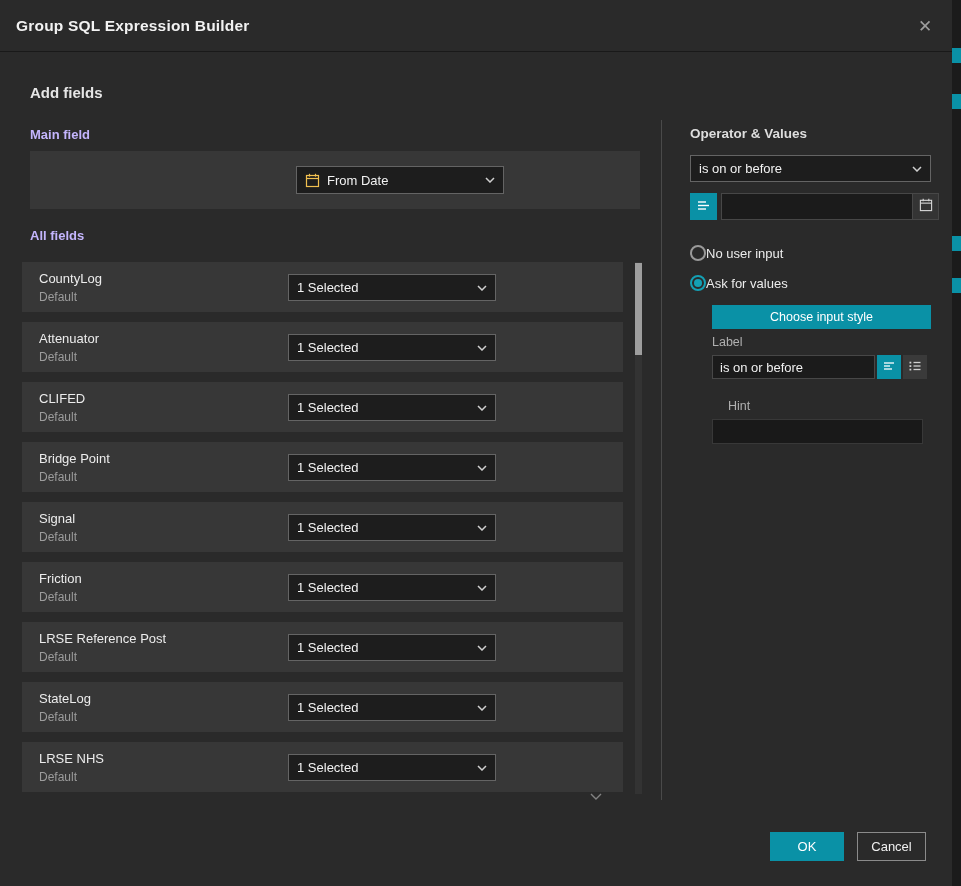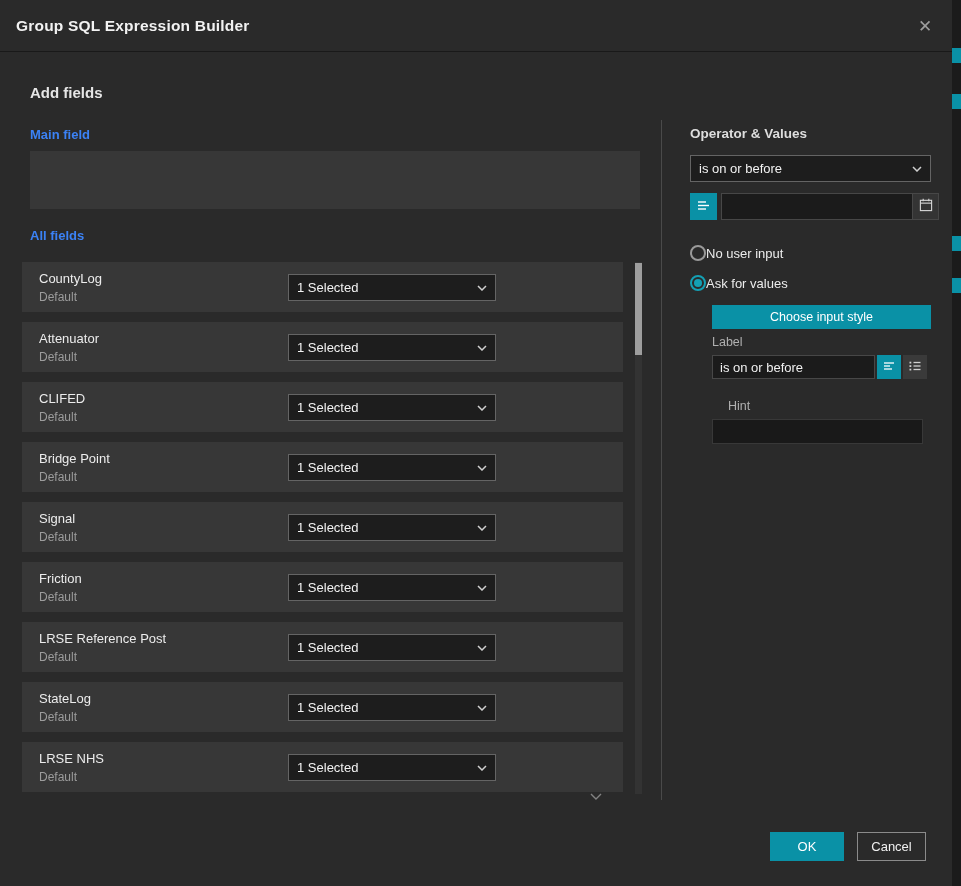--- a/index.html
+++ b/index.html
@@ -29,21 +29,21 @@
   .titlebar .title { font-size: 15.5px; font-weight: 700; color: #f2f2f2; letter-spacing: .2px; }
   .close-btn {
     position: absolute; right: 14px; top: 13px;
     width: 26px; height: 26px; display: flex; align-items: center; justify-content: center;
     color: #9d9d9d; font-size: 17px; cursor: pointer; background: none; border: none;
     font-family: "Liberation Sans", sans-serif;
   }
 
   
   .h-add { position: absolute; left: 30px; top: 84px; font-size: 15px; font-weight: 700; color: #e6e6e6; }
-  .h-sub { position: absolute; font-size: 13px; font-weight: 700; color: #3b82f6; }
+  .h-sub { position: absolute; font-size: 13px; font-weight: 700; color: #c4b5fd; }
   .cap   { position: absolute; font-size: 12.5px; color: #b0b0b0; }
 
   
   .select {
     display: flex; align-items: center;
     background: #1d1d1d; border: 1px solid #646464;
     padding: 0 8px; cursor: pointer;
   }
   .select .select-text { font-size: 13px; color: #f2f2f2; white-space: nowrap; overflow: hidden; }
   .select .chev { margin-left: auto; display: flex; align-items: center; padding-left: 6px; }
@@ -151,20 +151,36 @@
     <span class="title">Group SQL Expression Builder</span>
   </div>
   <button class="close-btn">
     <span>✕</span>
   </button>
 
   <div class="h-add">Add fields</div>
 
   <div class="h-sub" style="left:30px; top:127px;">Main field</div>
   <div class="main-panel">
+    <div class="select sel-date">
+      <span class="cal-ico">
+        <svg width="15" height="15" viewBox="0 0 15 15" fill="none" stroke="#f1c04f" stroke-width="1.2">
+          <rect x="1.5" y="2.5" width="12" height="11"></rect>
+            <line x1="1.5" y1="5.5" x2="13.5" y2="5.5"></line>
+          <line x1="4.5" y1="0.8" x2="4.5" y2="3.6"></line>
+            <line x1="10.5" y1="0.8" x2="10.5" y2="3.6"></line>
+        </svg>
+      </span>
+      <span class="select-text">From Date</span>
+      <span class="chev">
+        <svg width="10" height="6" viewBox="0 0 10 6">
+            <path d="M1 1l4 4 4-4" fill="none" stroke="#cfcfcf" stroke-width="1.5"></path>
+          </svg>
+      </span>
+    </div>
   </div>
 
   <div class="h-sub" style="left:30px; top:228px;">All fields</div>
 
   <div class="rows">
 
     <div class="row">
       <div class="row-name">CountyLog</div>
       <div class="row-sub">Default</div>
       <div class="select row-select">

